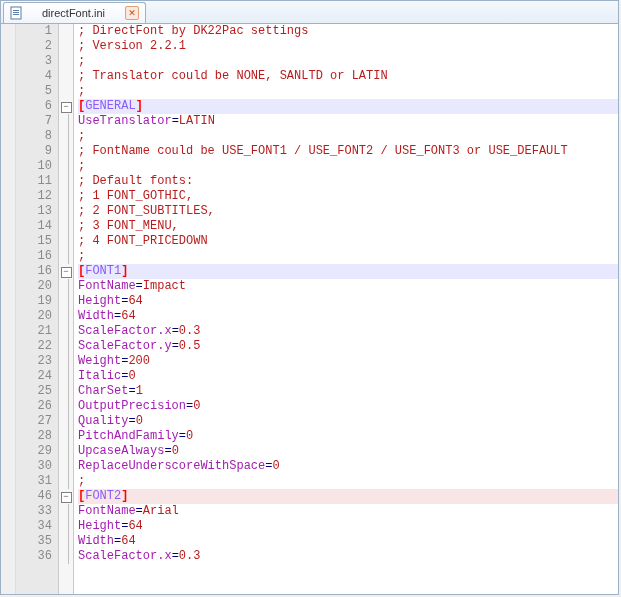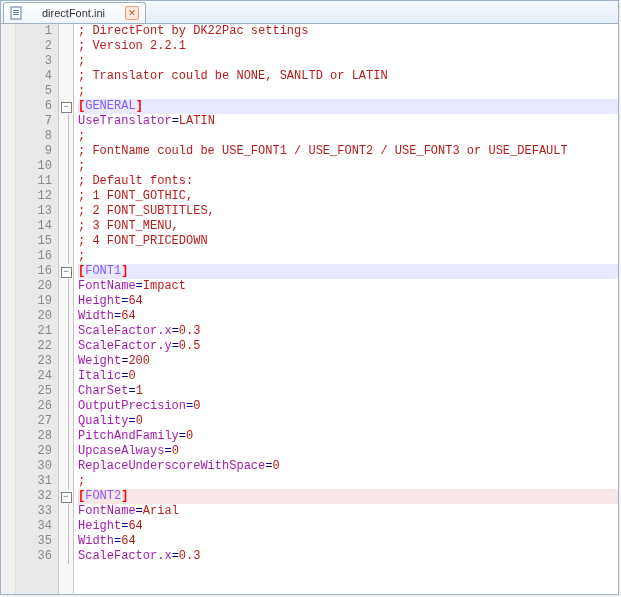--- a/index.html
+++ b/index.html
@@ -109,21 +109,21 @@
         <div class="ln">22</div>
         <div class="ln">23</div>
         <div class="ln">24</div>
         <div class="ln">25</div>
         <div class="ln">26</div>
         <div class="ln">27</div>
         <div class="ln">28</div>
         <div class="ln">29</div>
         <div class="ln">30</div>
         <div class="ln">31</div>
-        <div class="ln">32</div>
+        <div class="ln">46</div>
         <div class="ln">33</div>
         <div class="ln">34</div>
         <div class="ln">35</div>
         <div class="ln">36</div>
       </div>
     <div class="foldcol" id="fold">
         <div class="ln"></div>
         <div class="ln"></div>
         <div class="ln"></div>
         <div class="ln"></div>

